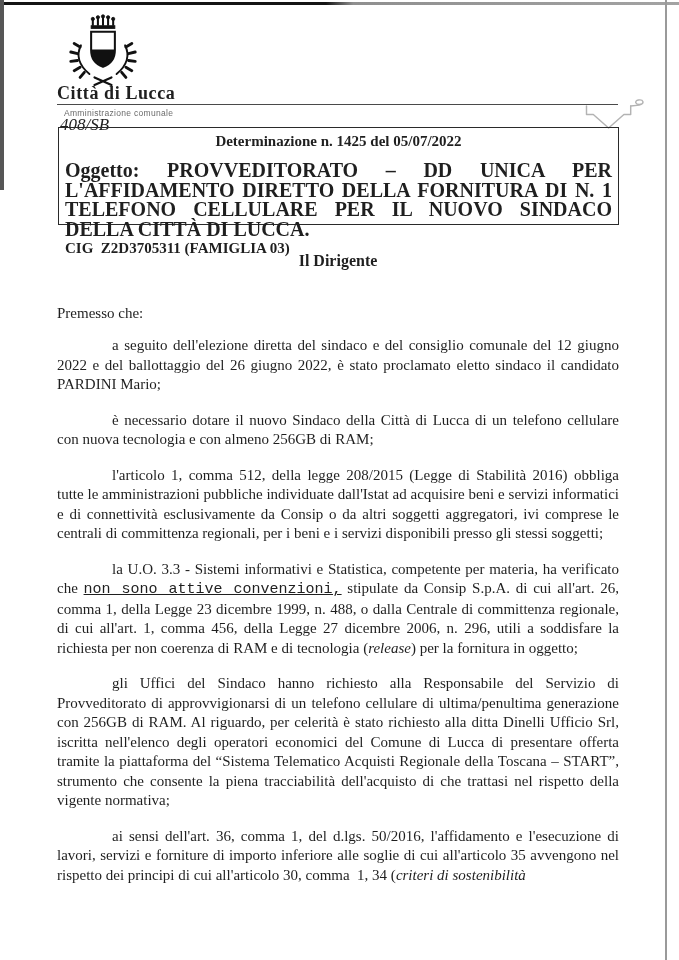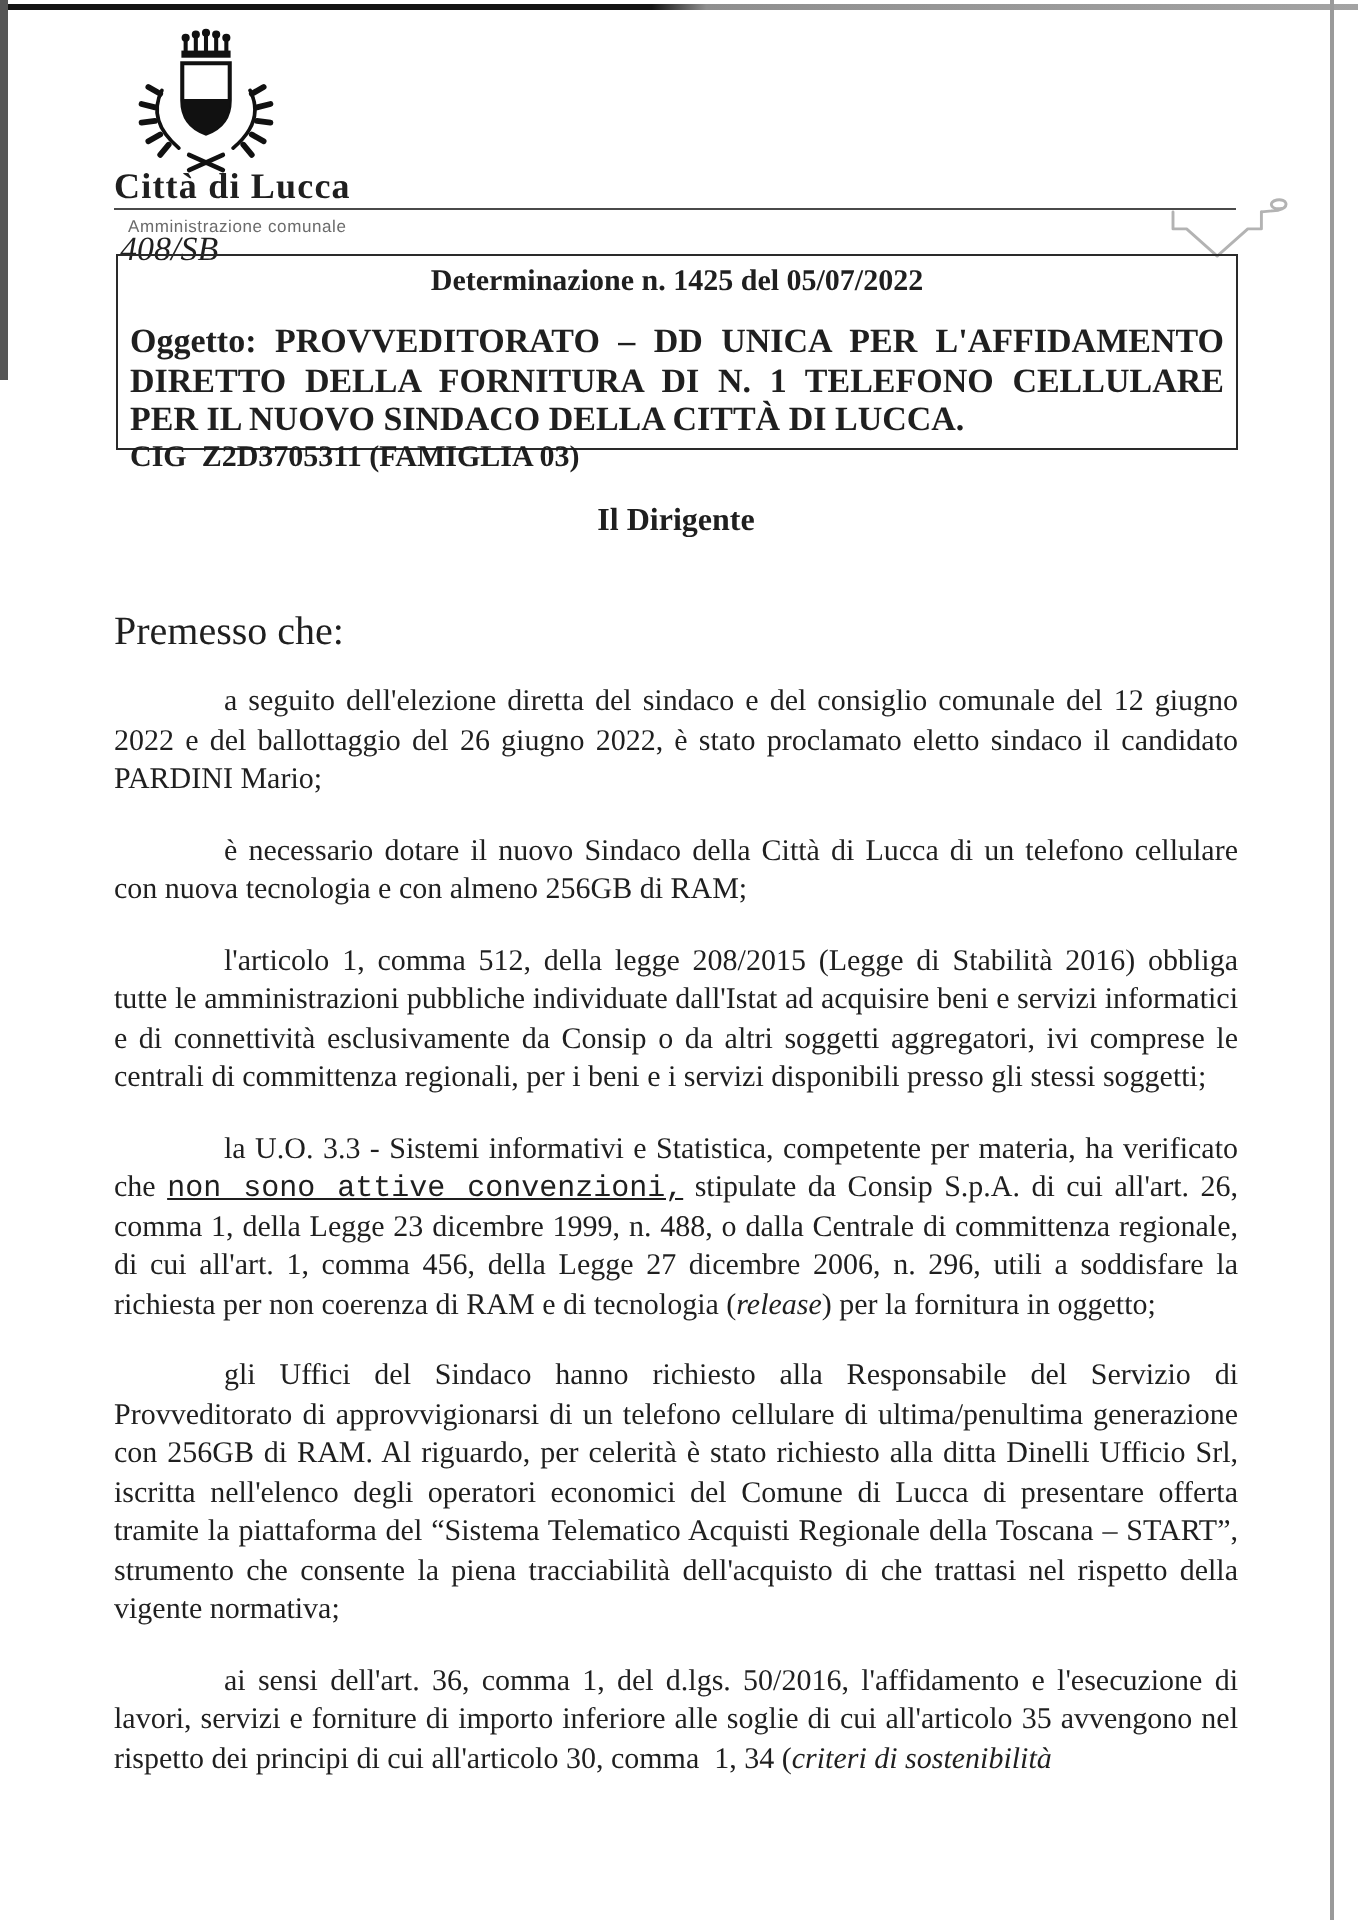--- a/index.html
+++ b/index.html
@@ -24,27 +24,27 @@
   .header-rule{position:absolute;left:57px;top:104px;width:561px;border-top:1.4px solid #4a4a4a;}
   .admin-label{position:absolute;left:64px;top:108px;font-family:"Liberation Sans",sans-serif;
     font-size:8.5px;color:#6b6b6b;letter-spacing:.3px;}
   .protocol{position:absolute;left:60px;top:115px;font-style:italic;font-size:17px;}
   .doodle{position:absolute;left:578px;top:96px;}
 
   
   .title-box{position:absolute;left:58px;top:127px;width:561px;height:98px;
     border:1.3px solid #2a2a2a;box-sizing:border-box;padding:5px 6px 0 6px;}
   .det-line{text-align:center;font-weight:bold;font-size:15px;}
-  .subject{font-weight:bold;font-size:17px;line-height:19.5px;text-align:justify;margin-top:11px;}
+  .subject{font-weight:bold;font-size:20px;line-height:19.5px;text-align:justify;margin-top:11px;}
   .cig-line{font-weight:bold;font-size:15px;line-height:19.5px;}
 
   
   .content{position:absolute;left:57px;top:252px;width:562px;}
   .dirigente{text-align:center;font-weight:bold;font-size:16px;}
-  .premesso{margin-top:35px;font-size:20px;}
+  .premesso{margin-top:35px;font-size:15px;}
   .para{margin:14px 0 0 0;font-size:15px;line-height:19.5px;text-align:justify;text-indent:55px;}
   .para + .para{margin-top:16px;}
   .u{text-decoration:underline;font-family:Liberation Mono, monospace;}
   .i{font-style:italic;}
 </style>
 </head>
 <body>
 
 <div class="page">
 

